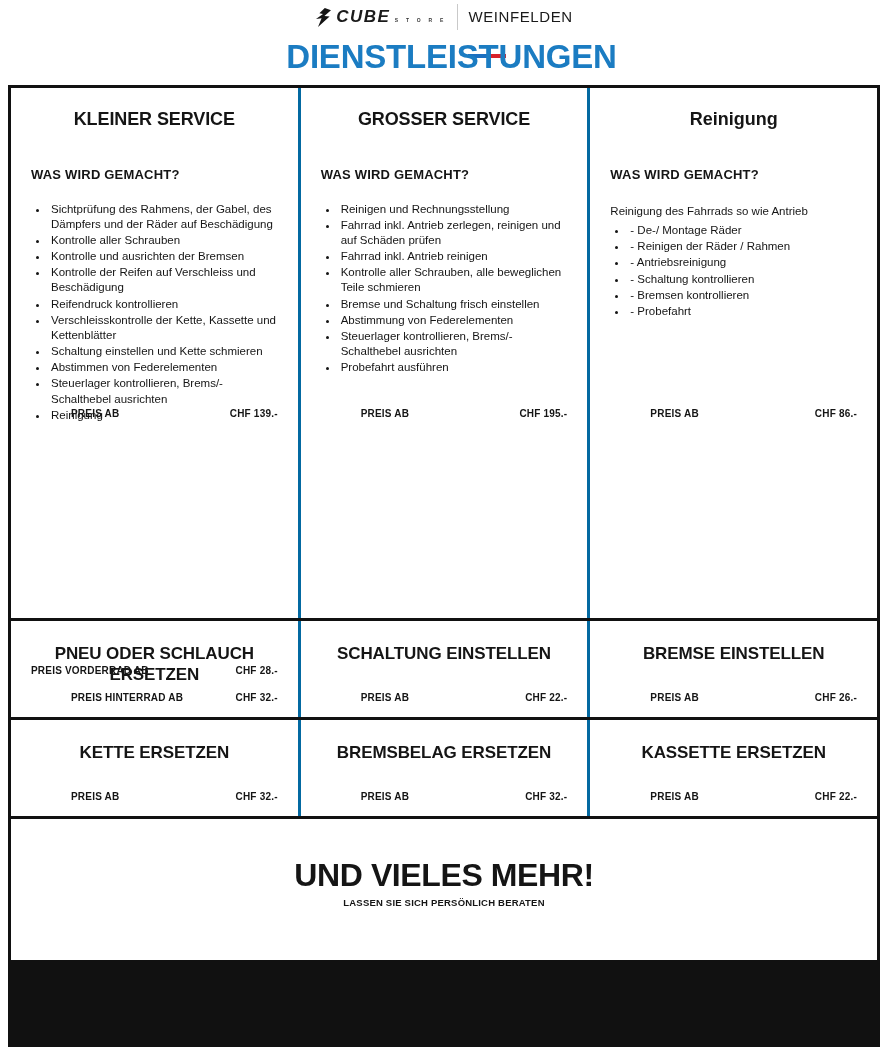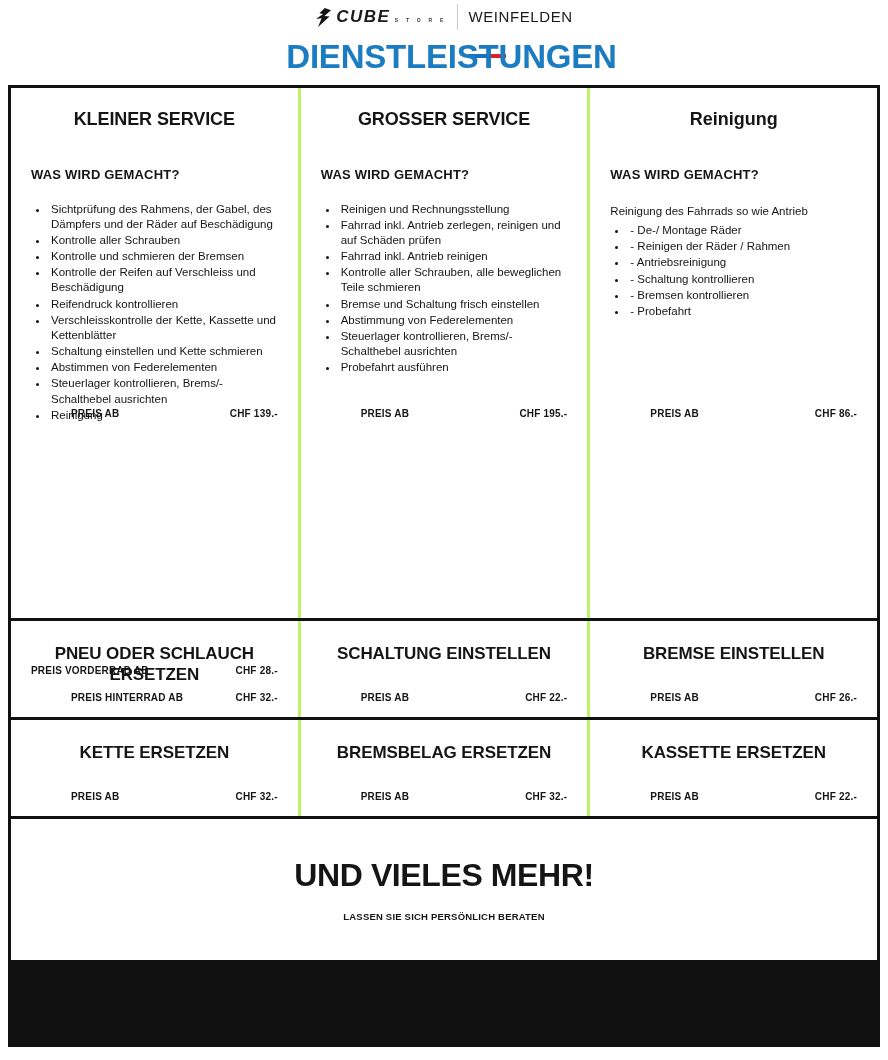--- a/index.html
+++ b/index.html
@@ -110,21 +110,21 @@
     background: #111111;
     display: flex;
     flex-direction: column;
     gap: 3px;
     height: 962px;
     box-sizing: border-box;
   }
   .row {
     display: flex;
     gap: 3px;
-    background: #bef264;
+    background: #0369a1;
   }
   .row-main { height: 530px; }
   .row-compact { height: 96px; }
   .row-footer { height: 141px; }
 
   .card {
     background: #ffffff;
     flex: 1 1 0;
     position: relative;
     box-sizing: border-box;
@@ -203,21 +203,21 @@
   .footer-title {
     font-size: 32px;
     font-weight: 800;
     letter-spacing: -0.4px;
     line-height: 1;
   }
   .footer-sub {
     font-size: 9.5px;
     font-weight: 700;
     letter-spacing: 0.2px;
-    margin-top: 20px;
+    margin-top: 6px;
   }
 </style>
 </head>
 <body>
 
 <div class="logo-bar">
   <div class="logo-box">
 
     <div class="cube-logo">
       <span class="cube-mark">
@@ -248,21 +248,21 @@
 <div class="frame">
 
   <div class="row row-main">
 
     <div class="card">
       <div class="card-title">KLEINER SERVICE</div>
       <div class="section-label">WAS WIRD GEMACHT?</div>
       <ul class="items">
           <li>Sichtprüfung des Rahmens, der Gabel, des Dämpfers und der Räder auf Beschädigung</li>
           <li>Kontrolle aller Schrauben</li>
-          <li>Kontrolle und schmieren der Bremsen</li>
+          <li>Kontrolle und ausrichten der Bremsen</li>
           <li>Kontrolle der Reifen auf Verschleiss und Beschädigung</li>
           <li>Reifendruck kontrollieren</li>
           <li>Verschleisskontrolle der Kette, Kassette und Kettenblätter</li>
           <li>Schaltung einstellen und Kette schmieren</li>
           <li>Abstimmen von Federelementen</li>
           <li>Steuerlager kontrollieren, Brems/-Schalthebel ausrichten</li>
           <li>Reinigung</li>
         </ul>
       <div class="price-rows">
           <div class="price-row">

